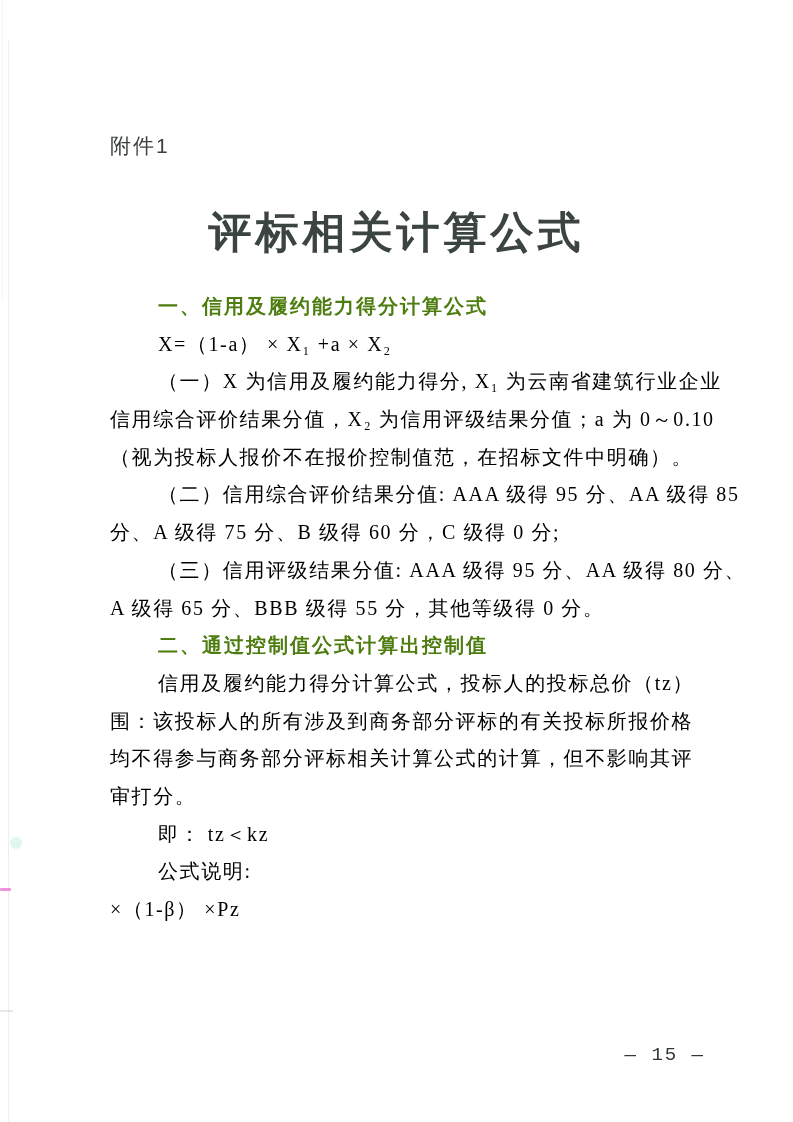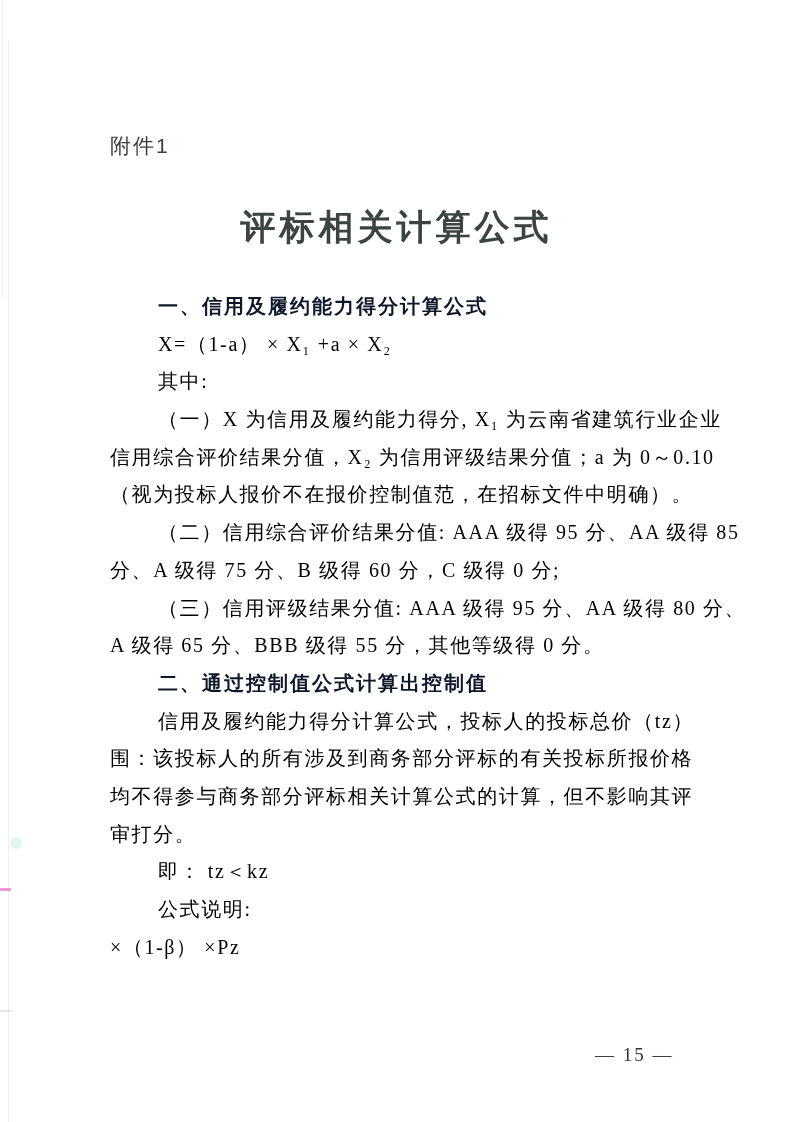--- a/index.html
+++ b/index.html
@@ -35,62 +35,61 @@
   .attach{
     position:absolute;left:110px;top:132px;
     font-family:"Liberation Sans","DejaVu Sans",sans-serif;
     font-size:21px;letter-spacing:2px;color:#3a403f;
   }
   .doc-title{
     position:absolute;left:0;top:204px;width:793px;
     text-align:center;
     font-family:"Liberation Serif","DejaVu Serif",serif;
     font-weight:bold;
-    font-size:35px;letter-spacing:4px;color:#3c4442;
+    font-size:43px;letter-spacing:4px;color:#3c4442;
   }
   .body-block{
     position:absolute;left:110px;top:288px;width:604px;
   }
   .line{
     height:37.7px;line-height:37.7px;
     font-size:20px;letter-spacing:1.6px;
     white-space:nowrap;
     color:#000000;
   }
   .line.h{
     font-family:"Liberation Sans","DejaVu Sans",sans-serif;
-    font-weight:bold;letter-spacing:2px;color:#0f172a;
+    font-weight:bold;letter-spacing:2px;color:#4d7c0f;
   }
   .line.indent{padding-left:48px;}
   .page-num{
     position:absolute;left:595px;top:1044px;width:110px;
-    text-align:left;
+    text-align:right;
     font-size:19px;letter-spacing:2px;color:#313836;
-    font-family:Liberation Serif, serif;
+    font-family:Liberation Mono, monospace;
   }
 </style>
 </head>
 <body>
 
 <div id="page">
 
   <div class="edge-line"></div>
   <div class="edge-line2"></div>
   <div class="cyan-mark"></div>
   <div class="pink-mark"></div>
   <div class="gray-tick"></div>
 
   <div class="attach">附件1</div>
 
   <div class="doc-title">评标相关计算公式</div>
 
   <div class="body-block">
     <div class="line h indent">一、信用及履约能力得分计算公式</div>
     <div class="line indent">X=（1-a） × X₁ +a × X₂</div>
-    <div class="line indent">其中:</div>
     <div class="line indent">（一）X 为信用及履约能力得分, X₁ 为云南省建筑行业企业</div>
     <div class="line">信用综合评价结果分值，X₂ 为信用评级结果分值；a 为 0～0.10</div>
     <div class="line">（视为投标人报价不在报价控制值范，在招标文件中明确）。</div>
     <div class="line indent">（二）信用综合评价结果分值: AAA 级得 95 分、AA 级得 85</div>
     <div class="line">分、A 级得 75 分、B 级得 60 分，C 级得 0 分;</div>
     <div class="line indent">（三）信用评级结果分值: AAA 级得 95 分、AA 级得 80 分、</div>
     <div class="line">A 级得 65 分、BBB 级得 55 分，其他等级得 0 分。</div>
     <div class="line h indent">二、通过控制值公式计算出控制值</div>
     <div class="line indent">信用及履约能力得分计算公式，投标人的投标总价（tz）</div>
     <div class="line">围：该投标人的所有涉及到商务部分评标的有关投标所报价格</div>

